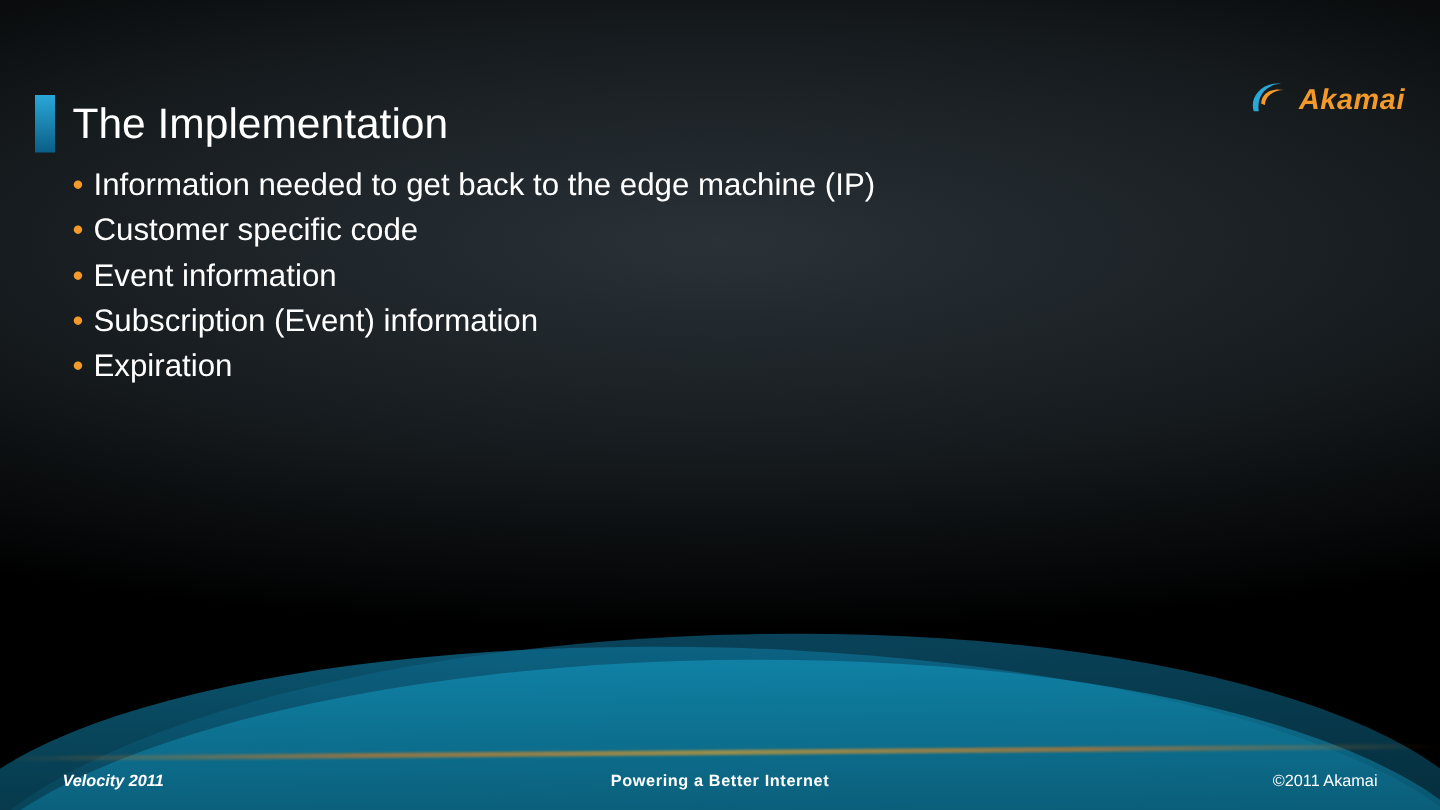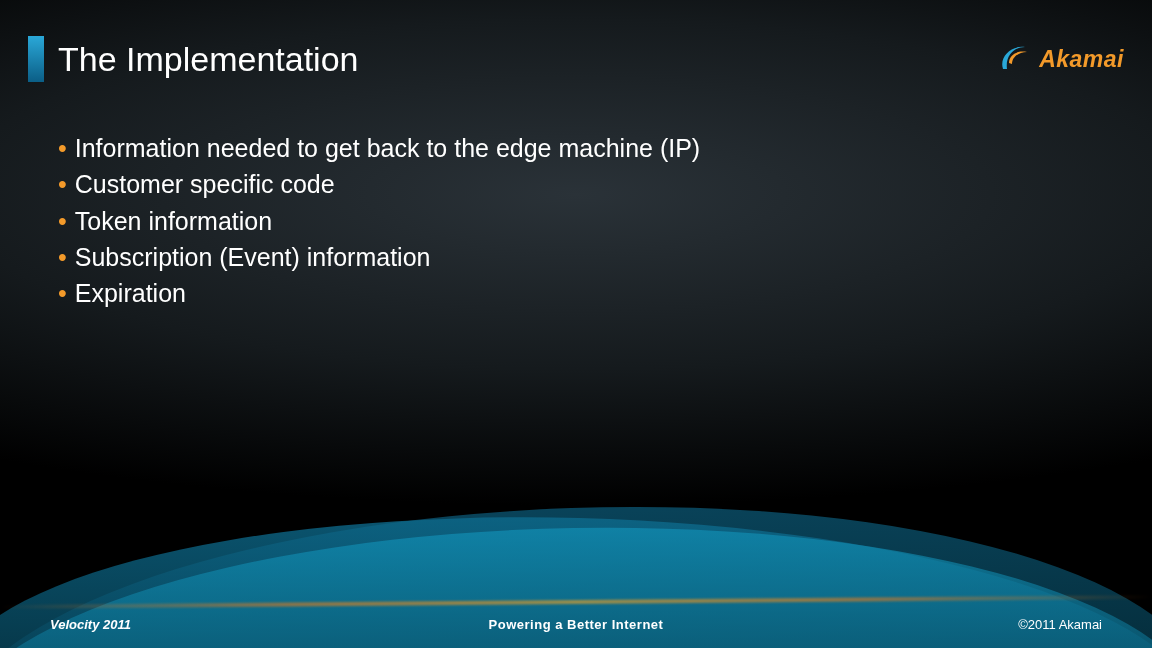--- a/index.html
+++ b/index.html
@@ -33,21 +33,21 @@
     filter: blur(1px);
     transform: skewY(-0.5deg);
   }
 
   
   .title-row {
     position: absolute;
     top: 36px; left: 28px; right: 28px;
     display: flex; align-items: center; justify-content: space-between;
   }
-  .title-left { display: flex; align-items: center; gap: 14px; }
+  .title-left { display: flex; align-items: center; gap: 14px; margin-top: 40px; }
   .accent-bar {
     width: 16px; height: 46px;
     background: linear-gradient(180deg,#2aa8d8 0%, #0b5e86 100%);
   }
   .title-text {
     color: #fff;
     font-size: 34px;
     font-weight: 400;
   }
 
@@ -126,21 +126,21 @@
 
 <div class="content">
   <ul class="bullets">
     <li>
         <span>Information needed to get back to the edge machine (IP)</span>
       </li>
     <li>
         <span>Customer specific code</span>
       </li>
     <li>
-        <span>Token information</span>
+        <span>Event information</span>
       </li>
     <li>
         <span>Subscription (Event) information</span>
       </li>
     <li>
         <span>Expiration</span>
       </li>
   </ul>
 </div>
 

